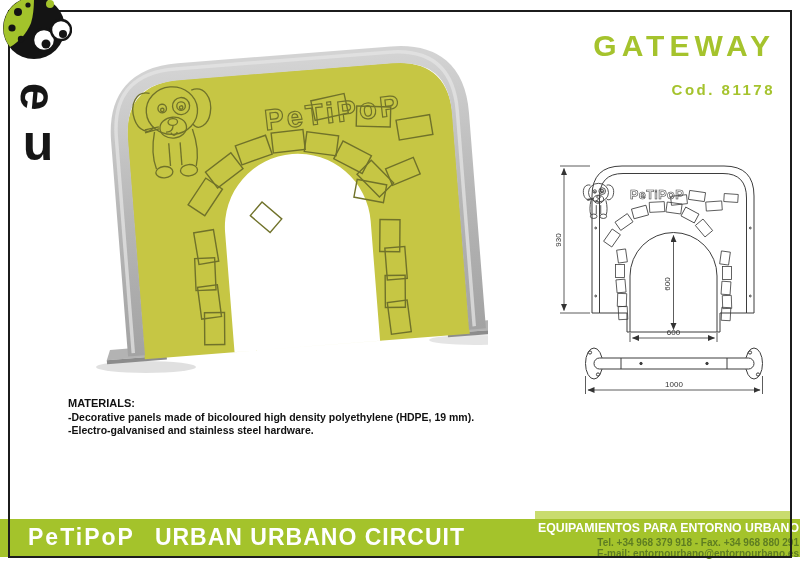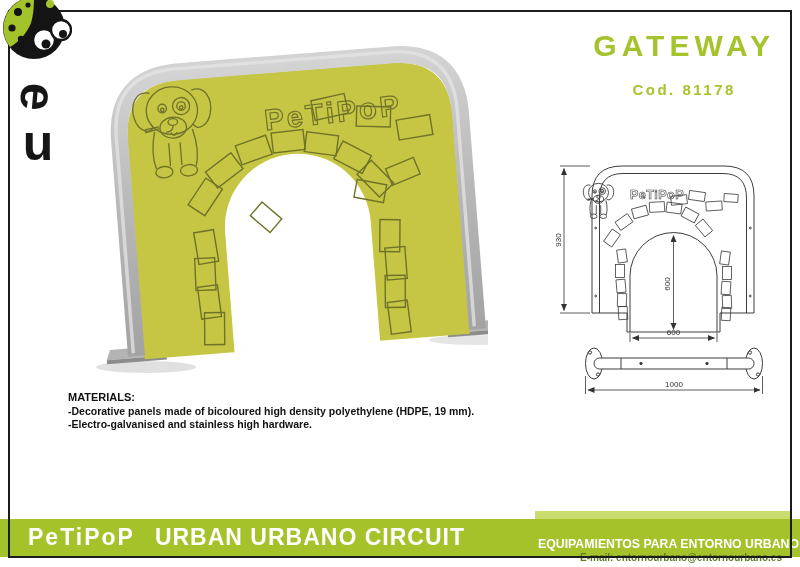--- a/index.html
+++ b/index.html
@@ -11,37 +11,37 @@
     position:absolute;left:8px;top:10px;width:784px;height:548px;
     border:2px solid #1c1c1c;box-sizing:border-box;z-index:5;pointer-events:none;
   }
   .ladybug{position:absolute;left:0px;top:-6px;z-index:6;}
   .eu-letters{
     position:absolute;left:16px;top:74px;width:44px;text-align:center;z-index:6;
     font-weight:bold;font-size:50px;color:#161616;line-height:0.92;
   }
   .eu-letters .letter{display:block;}
   .eu-letters .letter-e{transform:rotate(95deg);}
-  .title-block{position:absolute;top:30px;right:25px;text-align:center;z-index:2;}
+  .title-block{position:absolute;top:30px;right:25px;text-align:right;z-index:2;}
   .title{font-size:30px;font-weight:bold;color:#a5c32d;letter-spacing:5px;line-height:1.05;}
   .code{font-size:15px;font-weight:bold;color:#a5c32d;letter-spacing:2.5px;margin-top:19px;}
   .photo{position:absolute;left:76px;top:16px;z-index:1;}
   .drawing{position:absolute;left:524px;top:136px;z-index:1;}
   .materials{position:absolute;left:68px;top:381px;color:#111;z-index:2;}
-  .materials .m-head{font-size:11px;font-weight:bold;margin:10px 0 2px 0;}
+  .materials .m-head{font-size:11px;font-weight:bold;margin:16px 0 2px 0;}
   .materials .m-item{font-size:10.5px;line-height:1.2;font-weight:bold;}
   .footer-light-strip{position:absolute;left:535px;top:511px;width:257px;height:9px;background:#c9dc6e;z-index:3;}
   .footer-bar{position:absolute;left:0;top:519px;width:800px;height:38px;background:#a4c32b;z-index:4;}
   .footer-left{
     position:absolute;left:28px;top:5px;color:#fff;font-weight:bold;font-size:23px;
     white-space:nowrap;display:flex;gap:20px;align-items:baseline;
   }
   .footer-left .f-brand{letter-spacing:2px;}
   .footer-left .f-series{letter-spacing:1px;}
-  .footer-right{position:absolute;left:538px;top:19px;line-height:1.12;}
+  .footer-right{position:absolute;left:538px;top:3px;line-height:1.12;text-align:right;}
   .footer-right .f-company{color:#ffffff;font-weight:bold;font-size:12.3px;}
   .footer-right .f-tel{color:#5e7d22;font-weight:bold;font-size:10px;margin-top:1px;}
   .footer-right .f-email{color:#5e7d22;font-weight:bold;font-size:10px;padding-left:42px;}
 </style>
 </head>
 <body>
 
 <svg width="0" height="0" style="position:absolute" aria-hidden="true">
   <defs>
     <g id="dog-art" fill="none">
@@ -226,27 +226,28 @@
     <circle cx="226" cy="216.5" r="1.6"></circle>
       <circle cx="234" cy="238.5" r="1.6"></circle>
     <circle cx="117" cy="227.5" r="1.2" fill="#3d3d3d"></circle>
     <circle cx="183" cy="227.5" r="1.2" fill="#3d3d3d"></circle>
   </g>
 </svg>
 
 <div class="materials">
   <div class="m-head">MATERIALS:</div>
   <div class="m-item">-Decorative panels made of bicoloured high density polyethylene (HDPE, 19 mm).</div>
-  <div class="m-item">-Electro-galvanised and stainless high hardware.</div>
+  <div class="m-item">-Electro-galvanised and stainless steel hardware.</div>
 </div>
 
 <div class="footer-light-strip"></div>
 
 <div class="footer-bar">
   <div class="footer-left">
     <span class="f-brand">PeTiPoP</span>
     <span class="f-series">URBAN URBANO CIRCUIT</span>
   </div>
   <div class="footer-right">
     <div class="f-company">EQUIPAMIENTOS PARA ENTORNO URBANO</div>
+    <div class="f-tel">Tel. +34 968 379 918 - Fax. +34 968 880 291</div>
     <div class="f-email">E-mail: entornourbano@entornourbano.es</div>
   </div>
 </div>
 
 </body></html>

